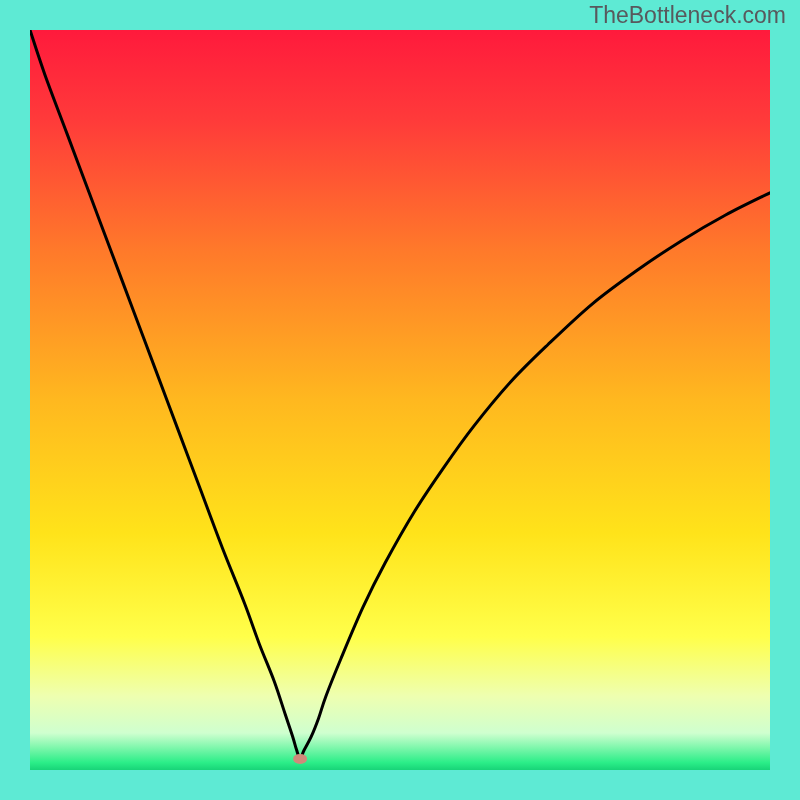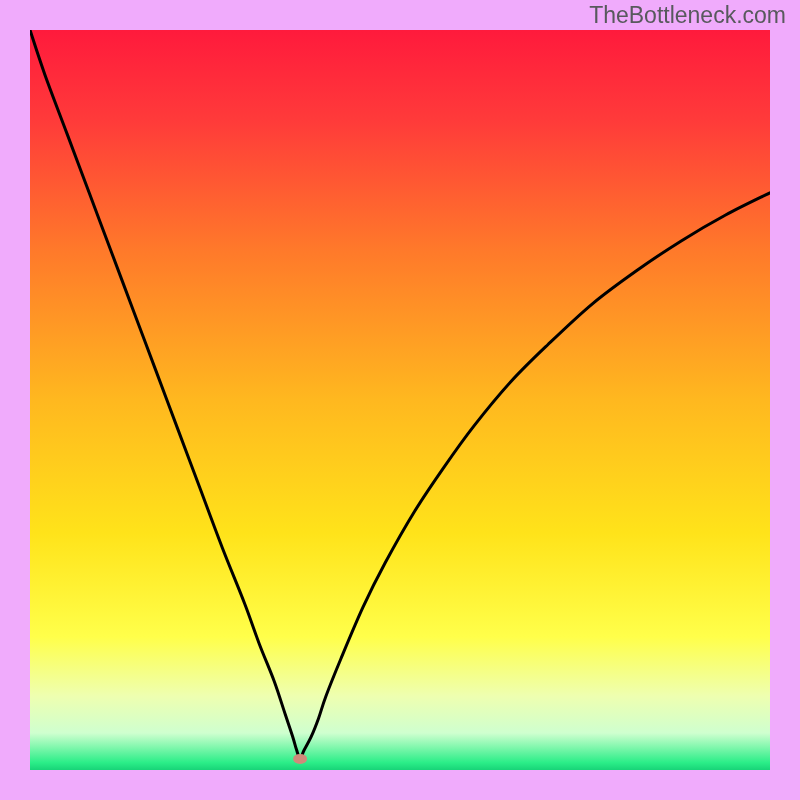--- a/index.html
+++ b/index.html
@@ -10,21 +10,21 @@
     background: #000000;
     overflow: hidden;
     font-family: Arial, Helvetica, sans-serif;
   }
   .frame {
     position: absolute;
     top: 0;
     left: 0;
     width: 800px;
     height: 800px;
-    background: #f0abfc;
+    background: #5eead4;
   }
   .watermark {
     position: absolute;
     top: 2px;
     right: 14px;
     font-size: 23px;
     font-weight: 500;
     color: #58595d;
     letter-spacing: 0px;
     user-select: none;

